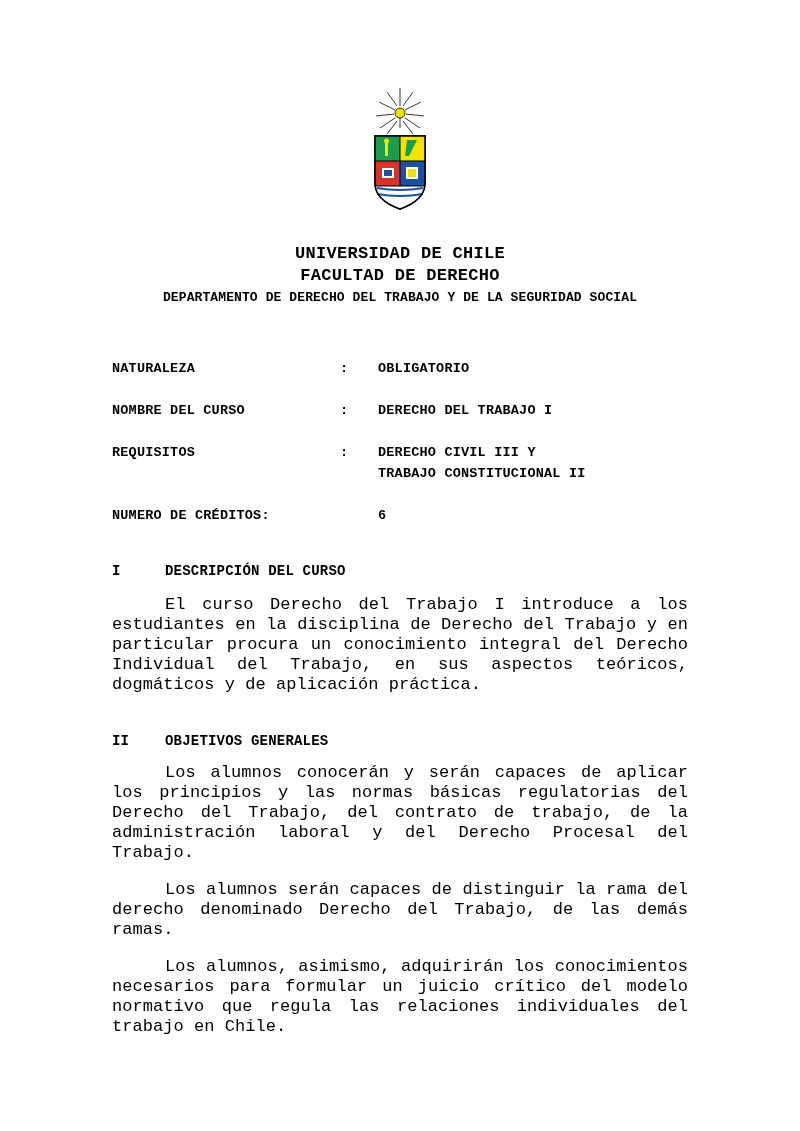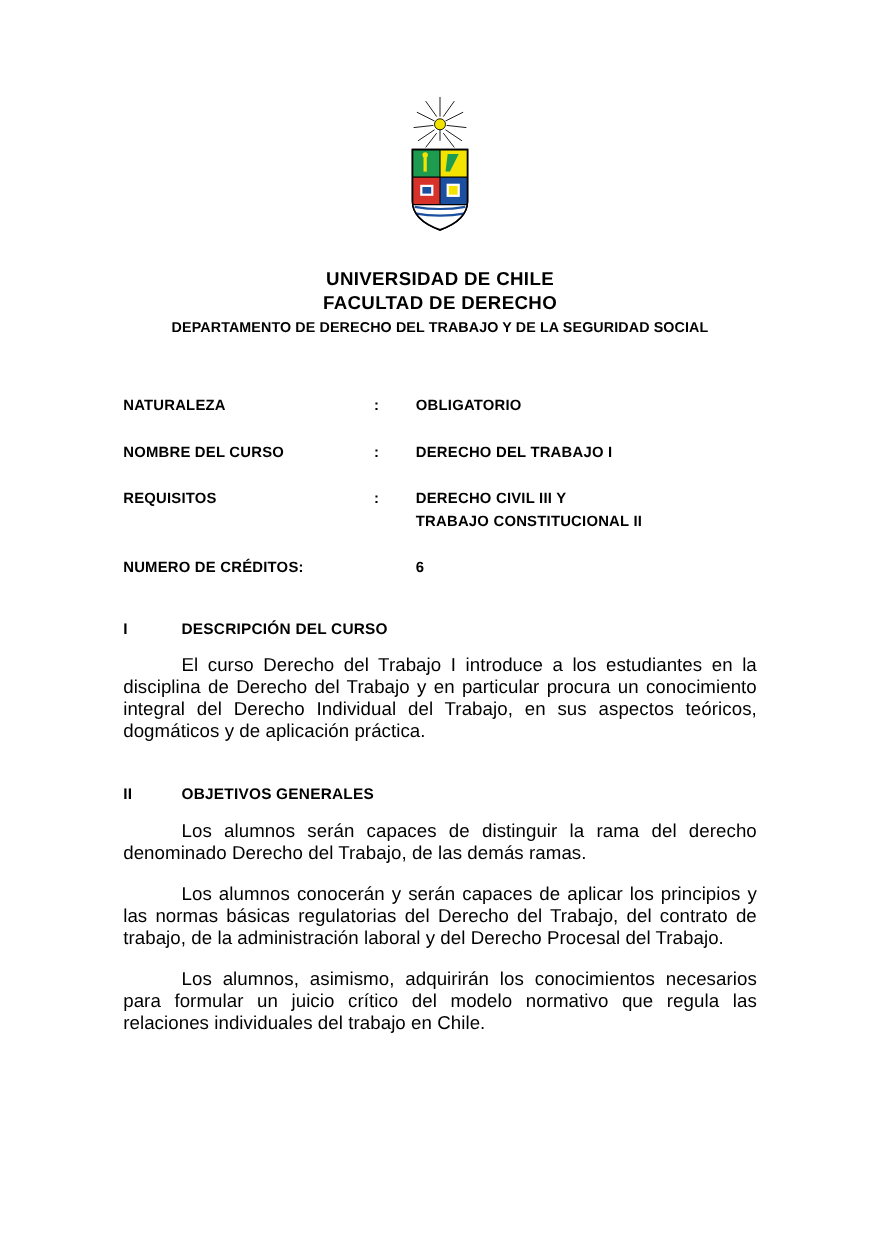--- a/index.html
+++ b/index.html
@@ -14,20 +14,21 @@
     color: #000000;
     position: relative;
     overflow: hidden;
   }
   .page {
     width: 800px;
     height: 989px;
     position: relative;
     box-sizing: border-box;
     padding: 0 112px;
+    font-family: Liberation Mono, monospace;
   }
 
   
   .crest-wrap {
     width: 100%;
     display: flex;
     justify-content: center;
     padding-top: 88px;
   }
   .crest {
@@ -207,18 +208,18 @@
       <span class="sec-title">DESCRIPCIÓN DEL CURSO</span>
     </div>
     <p class="body first">El curso Derecho del Trabajo I introduce a los estudiantes en  la disciplina de Derecho del Trabajo y en particular procura un conocimiento integral del Derecho Individual del Trabajo, en sus aspectos teóricos, dogmáticos y de aplicación práctica.</p>
   </div>
 
   <div class="section sec2">
     <div class="sec-head">
       <span class="sec-num">II</span>
       <span class="sec-title">OBJETIVOS GENERALES</span>
     </div>
+    <p class="body">Los alumnos conocerán y serán capaces de aplicar los principios y las normas básicas regulatorias del Derecho del Trabajo, del contrato de trabajo, de la administración laboral y del Derecho Procesal del Trabajo.</p>
     <p class="body first">Los alumnos serán capaces de distinguir la rama del derecho denominado Derecho del Trabajo, de las demás ramas.</p>
-    <p class="body">Los alumnos conocerán y serán capaces de aplicar los principios y las normas básicas regulatorias del Derecho del Trabajo, del contrato de trabajo, de la administración laboral y del Derecho Procesal del Trabajo.</p>
     <p class="body">Los alumnos, asimismo, adquirirán los conocimientos necesarios para formular un juicio crítico del modelo normativo que regula las relaciones individuales del trabajo en Chile.</p>
   </div>
 
 </div>
 
 </body></html>

